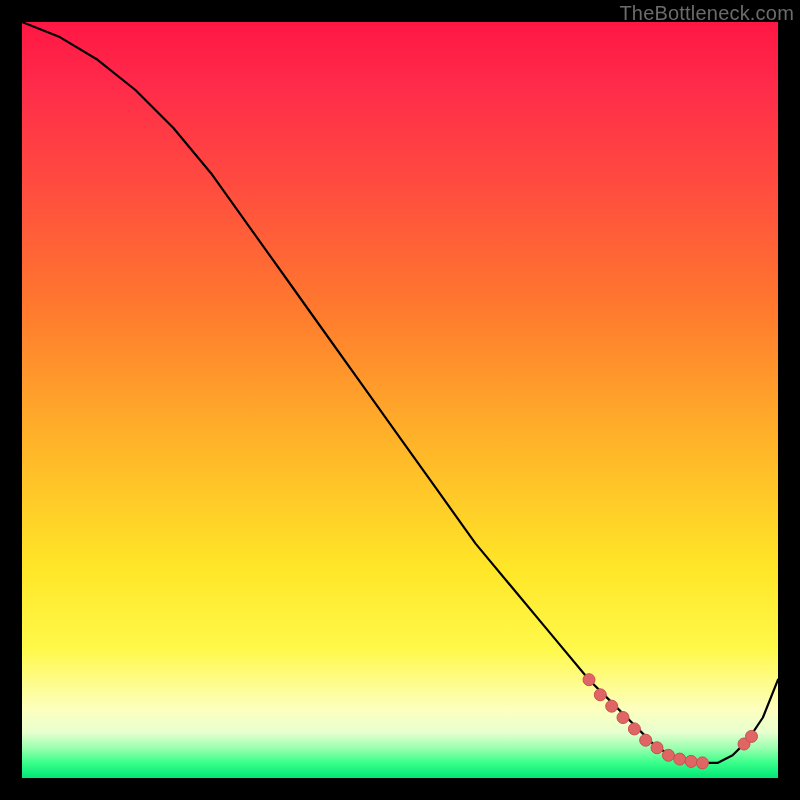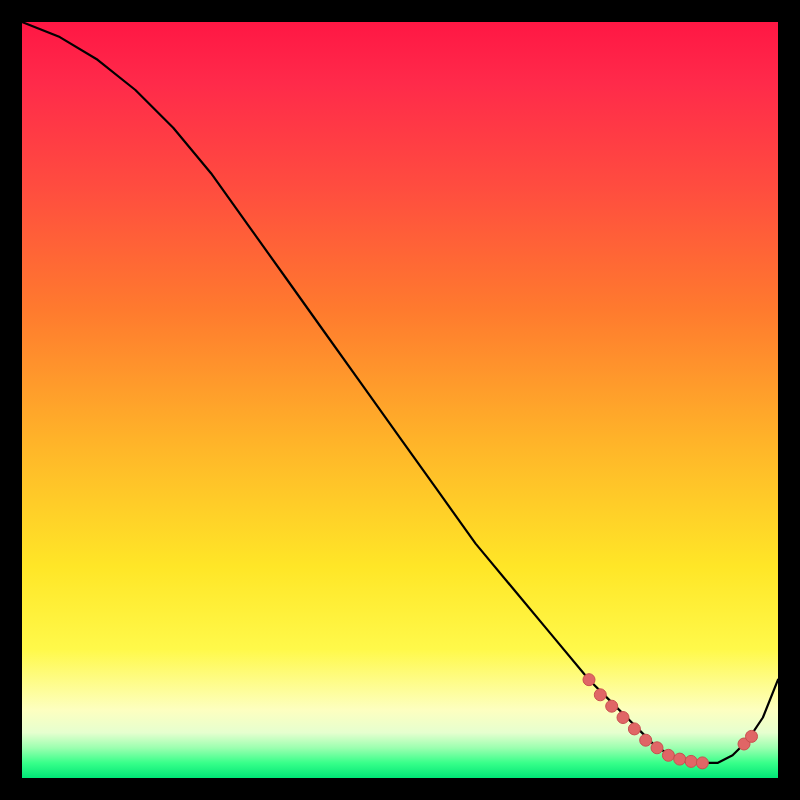--- a/index.html
+++ b/index.html
@@ -56,20 +56,21 @@
     top: 0;
     width: 756px;
     height: 756px;
     overflow: visible;
   }
 </style>
 </head>
 <body>
 
 <div class="stage">
+  <div class="watermark">TheBottleneck.com</div>
 
   <div class="plot">
     <svg class="curve" viewBox="0 0 756 756" preserveAspectRatio="none">
       <path id="curve-path" fill="none" stroke="#000" stroke-width="2.2" stroke-linejoin="round" stroke-linecap="round" d="M0.0 0.0 L37.8 15.1 L75.6 37.8 L113.4 68.0 L151.2 105.8 L189.0 151.2 L226.8 204.1 L264.6 257.0 L302.4 310.0 L340.2 362.9 L378.0 415.8 L415.8 468.7 L453.6 521.6 L491.4 567.0 L529.2 612.4 L567.0 657.7 L589.7 680.4 L604.8 695.5 L619.9 710.6 L635.0 725.8 L650.2 733.3 L665.3 740.9 L680.4 740.9 L695.5 740.9 L710.6 733.3 L725.8 718.2 L740.9 695.5 L756.0 657.7"></path>
       <g id="dots-layer">
           <circle cx="567.0" cy="657.7" r="6" fill="#e06666" stroke="#c94f4f" stroke-width="1"></circle>
           <circle cx="578.3" cy="672.8" r="6" fill="#e06666" stroke="#c94f4f" stroke-width="1"></circle>
           <circle cx="589.7" cy="684.2" r="6" fill="#e06666" stroke="#c94f4f" stroke-width="1"></circle>
           <circle cx="601.0" cy="695.5" r="6" fill="#e06666" stroke="#c94f4f" stroke-width="1"></circle>
           <circle cx="612.4" cy="706.9" r="6" fill="#e06666" stroke="#c94f4f" stroke-width="1"></circle>

